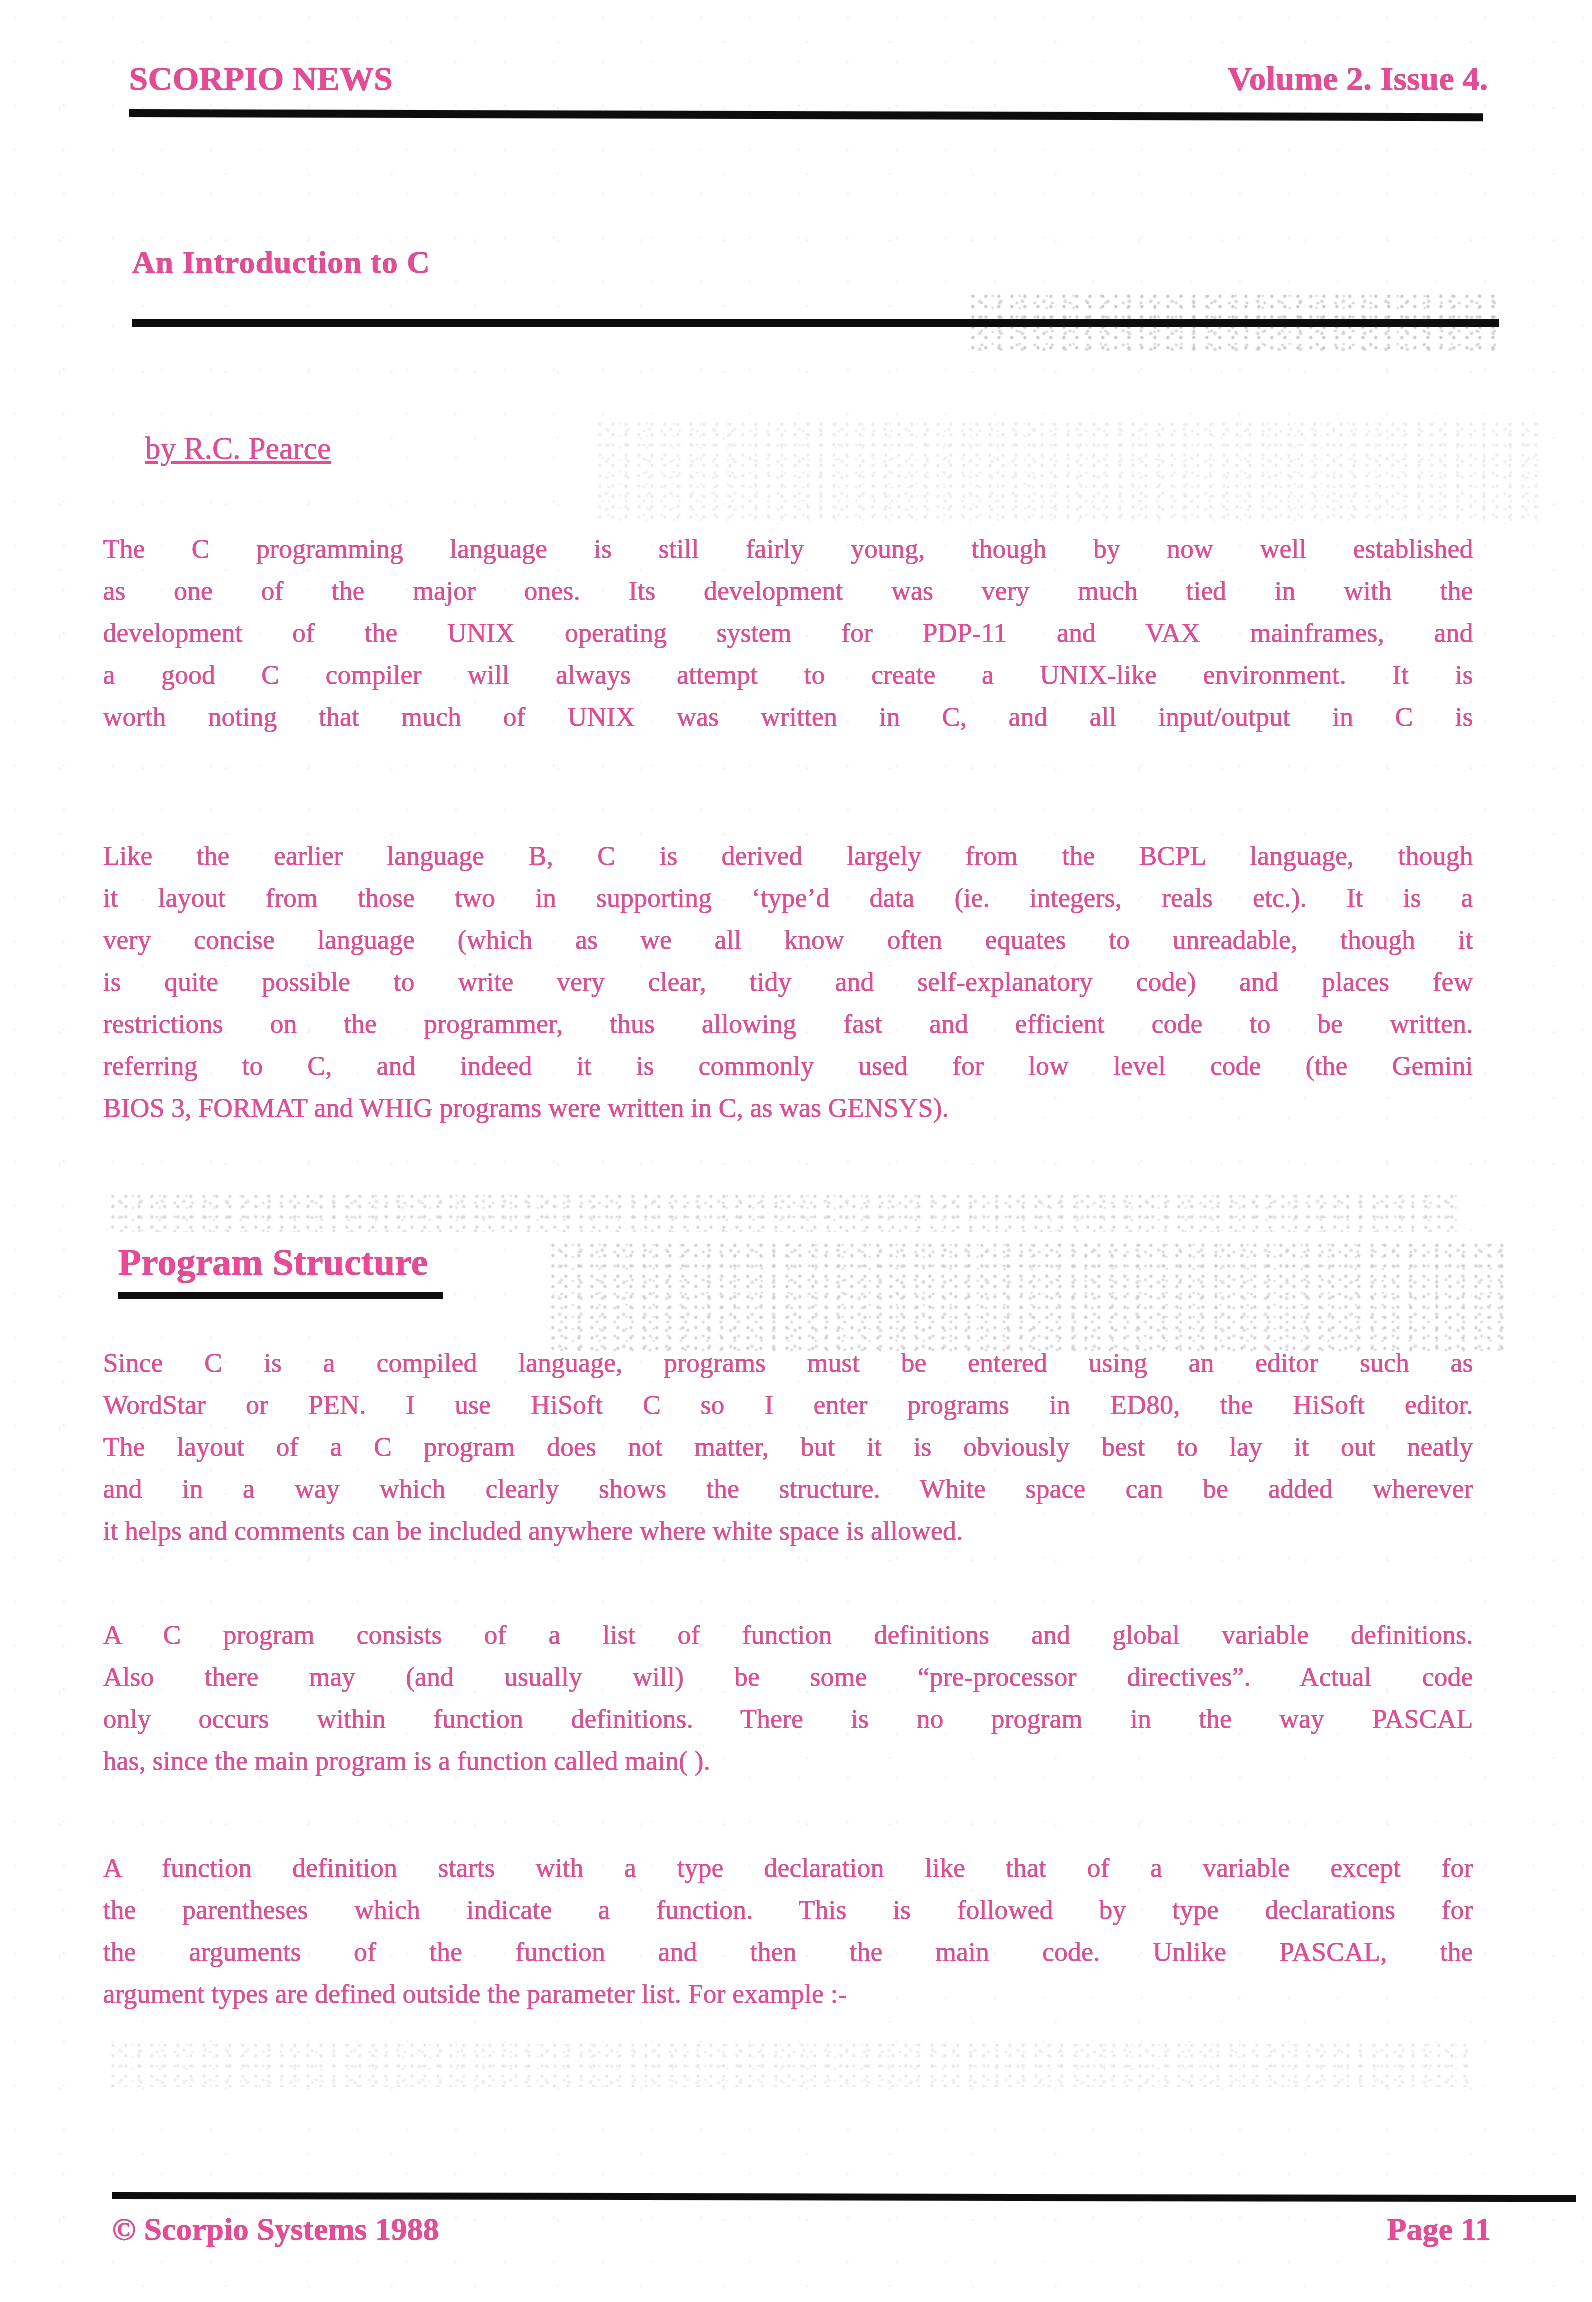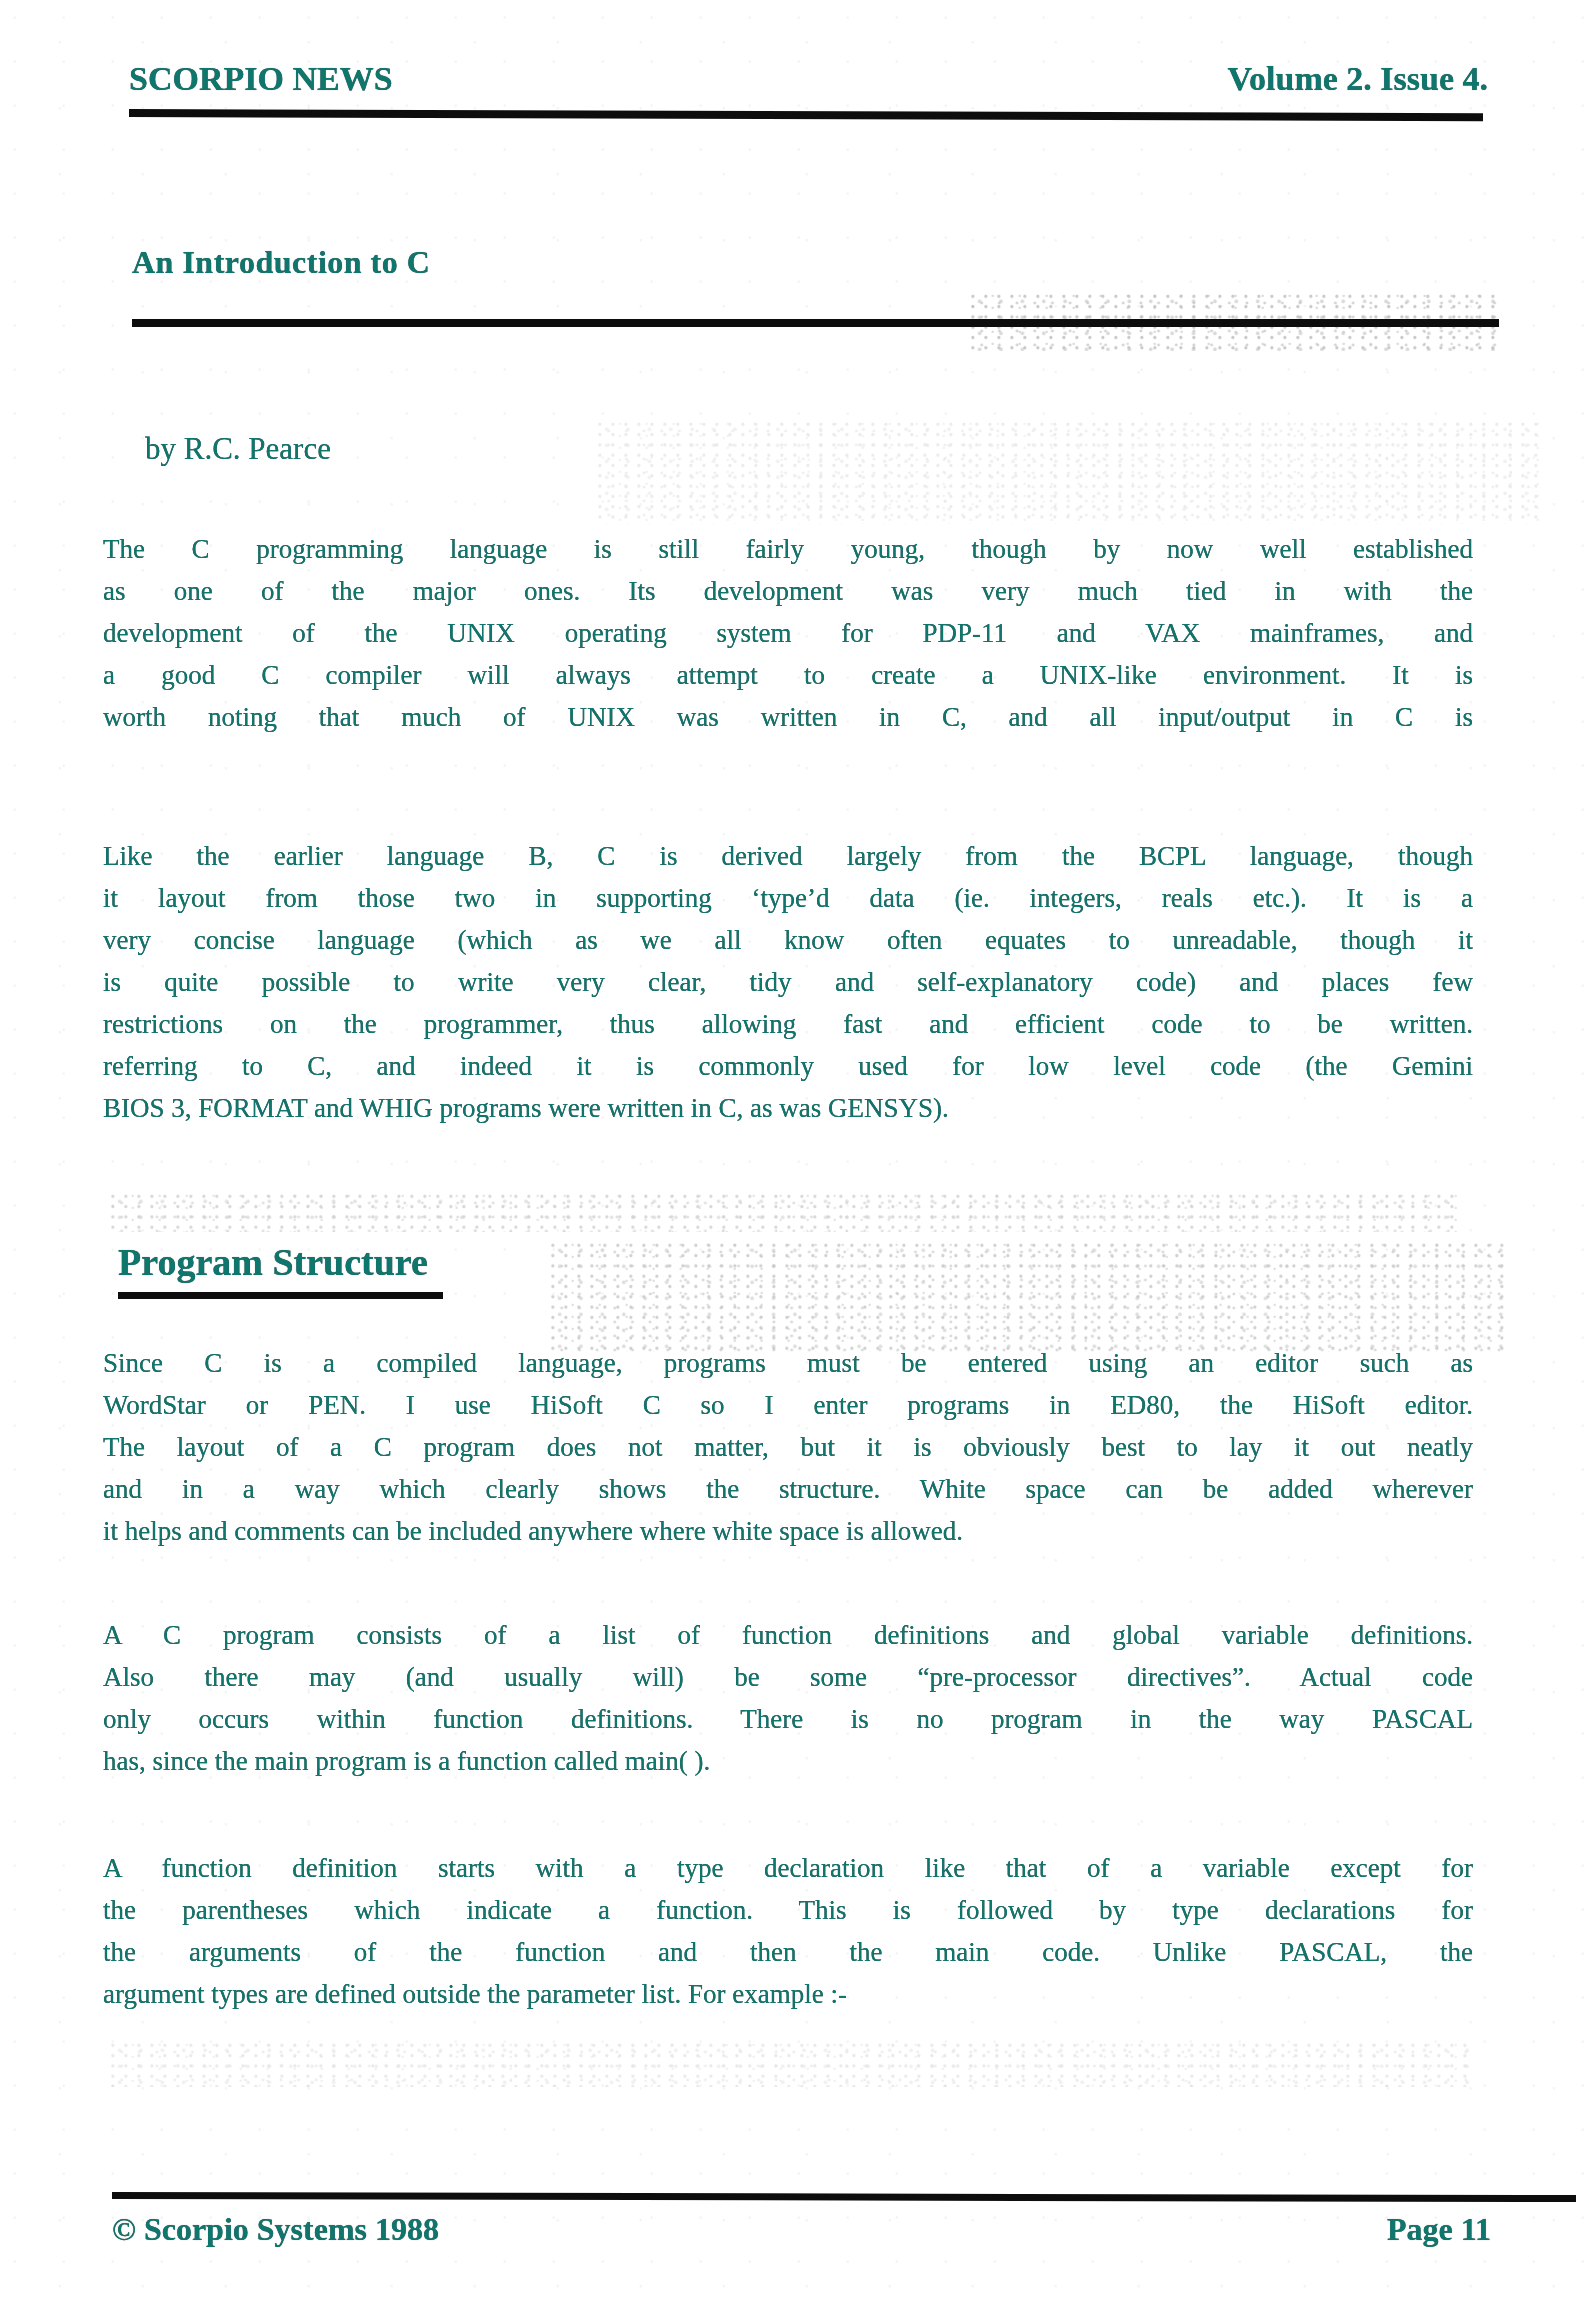--- a/index.html
+++ b/index.html
@@ -2,21 +2,21 @@
 <html style="font-size:15px"><head>
 <meta charset="utf-8">
 <style>
   html, body { margin: 0; padding: 0; background: #e8e8e8; }
   .page {
     position: relative;
     width: 1592px;
     height: 2303px;
     background: #ffffff;
     font-family: "Liberation Serif", "DejaVu Serif", serif;
-    color: #0f766e;
+    color: #ec4899;
     overflow: hidden;
   }
 
   
   .header-row {
     position: absolute;
     left: 129px; right: 104px; top: 60px;
     display: flex; justify-content: space-between; align-items: baseline;
     font-size: 34px; font-weight: bold;
     text-shadow: 0 0 0.7px rgba(0,0,0,0.75);
@@ -45,20 +45,21 @@
     width: 1367px; height: 8.4px;
     background: #0d0d0d;
   }
 
   
   .byline {
     position: absolute;
     left: 145px; top: 431px;
     font-size: 31px;
     text-shadow: 0 0 0.6px rgba(0,0,0,0.7);
+    text-decoration: underline;
   }
 
   
   .para {
     position: absolute;
     left: 103px;
     width: 1370px;
     font-size: 27px;
     text-shadow: 0 0 0.6px rgba(0,0,0,0.7);
   }

